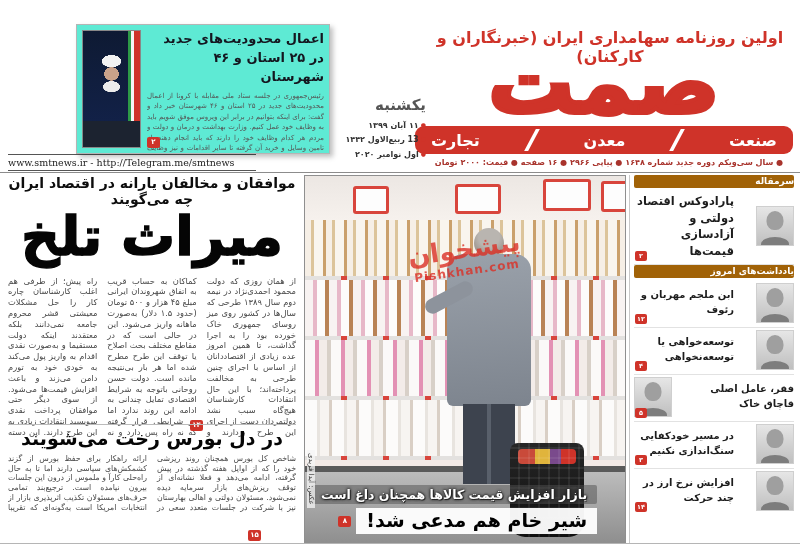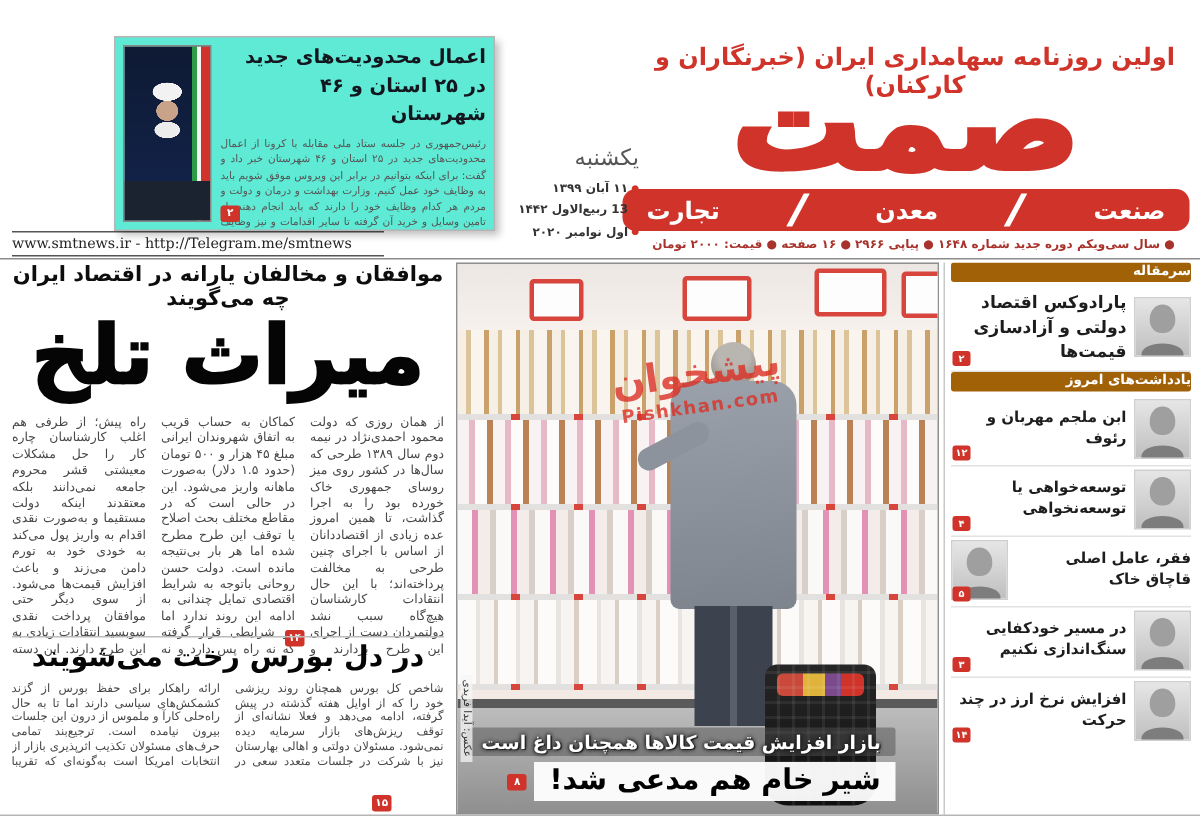--- a/index.html
+++ b/index.html
@@ -11,21 +11,21 @@
   .slogan{left:430px;top:28px;width:360px;text-align:center;color:#cf3329;
           font-weight:bold;font-size:16px;}
   .logo{left:415px;top:48px;width:378px;height:106px;}
   .logo-word{font-size:86px;font-weight:bold;color:#cf3329;line-height:1.0;
              text-align:center;margin-top:-8px;-webkit-text-stroke:4px #cf3329;}
   .logo-band{position:absolute;bottom:0;left:0;right:0;height:28px;background:#cf3329;
              border-radius:9px;display:flex;align-items:center;justify-content:space-between;
              padding:0 16px;color:#fff;font-weight:bold;font-size:16px;}
   .band-slash{width:4px;height:22px;background:#fff;transform:skewX(-28deg);}
   .date-block{left:330px;top:96px;width:96px;text-align:right;}
-  .weekday{font-size:15px;font-weight:normal;color:#555;margin-bottom:5px;}
+  .weekday{font-size:15px;font-weight:bold;color:#555;margin-bottom:5px;}
   .date-line{font-size:8px;font-weight:bold;color:#333;line-height:1.8;}
   .date-line::before{content:"● ";color:#cf3329;font-size:6px;vertical-align:1px;}
   .issue-line{left:425px;top:158px;width:368px;text-align:center;font-size:8px;
               font-weight:bold;color:#a8332c;}
   .url-line{left:8px;top:154px;width:248px;border-top:1px solid #555;border-bottom:1px solid #555;
             padding:2px 0;font-family:"DejaVu Serif",serif;font-size:9.5px;color:#222;
             direction:ltr;text-align:left;}
   .head-rule{left:0;right:0;top:172px;border-top:1px solid #8c8c8c;}
 
   
@@ -108,21 +108,21 @@
   .cap-title{display:inline-block;background:rgba(255,255,255,.95);color:#000;
       font-size:19px;font-weight:bold;padding:1px 10px 3px;}
   .credit{position:absolute;left:2px;bottom:34px;z-index:9;writing-mode:vertical-rl;
       font-size:7px;color:#333;background:rgba(246,246,246,.75);padding:3px 0;}
 
   
   .sidebar-rule{left:629px;top:175px;height:368px;border-left:1px solid #c9c9c9;}
   .sidebar{left:634px;top:175px;width:160px;height:368px;overflow:hidden;}
   .sb-header{height:13px;line-height:13px;background:#a16207;color:#fff;font-size:9px;
       font-weight:bold;text-align:right;border-radius:2px;margin-bottom:3px;}
-  .sb-item{position:relative;display:flex;align-items:center;gap:5px;padding:2px 0 4px;
+  .sb-item{position:relative;display:flex;align-items:center;gap:22px;padding:2px 0 4px;
       border-bottom:1px solid #e2e2e2;min-height:36px;}
   .sb-item.pleft{flex-direction:row-reverse;}
   .sb-item.no-line{border-bottom:none;}
   .headshot{position:relative;flex:none;width:36px;height:38px;overflow:hidden;
       border:1px solid #cfcfcf;background:linear-gradient(180deg,#e6e6e6,#bfbfbf);}
   .headshot::before{content:"";position:absolute;top:4px;left:50%;transform:translateX(-50%);
       width:17px;height:19px;border-radius:50% 50% 45% 45%;background:#9f9f9f;}
   .headshot::after{content:"";position:absolute;bottom:-6px;left:50%;transform:translateX(-50%);
       width:28px;height:14px;border-radius:50% 50% 0 0;background:#7d7d7d;}
   .sb-title{flex:1;font-size:10px;font-weight:bold;color:#1d1d1d;line-height:1.45;text-align:right;}

